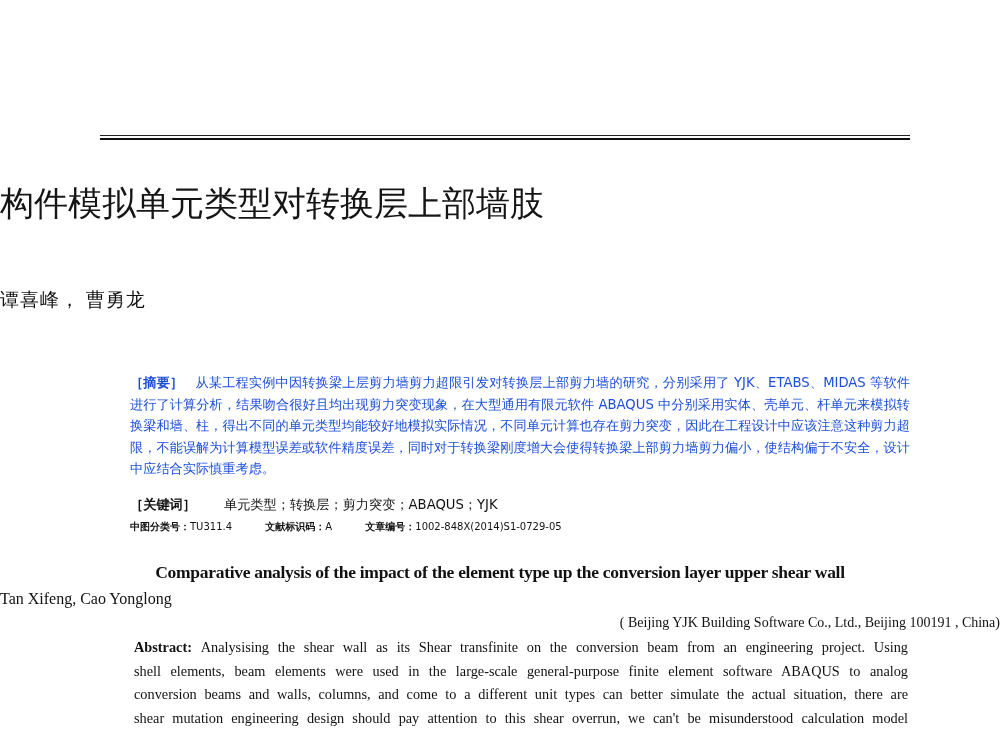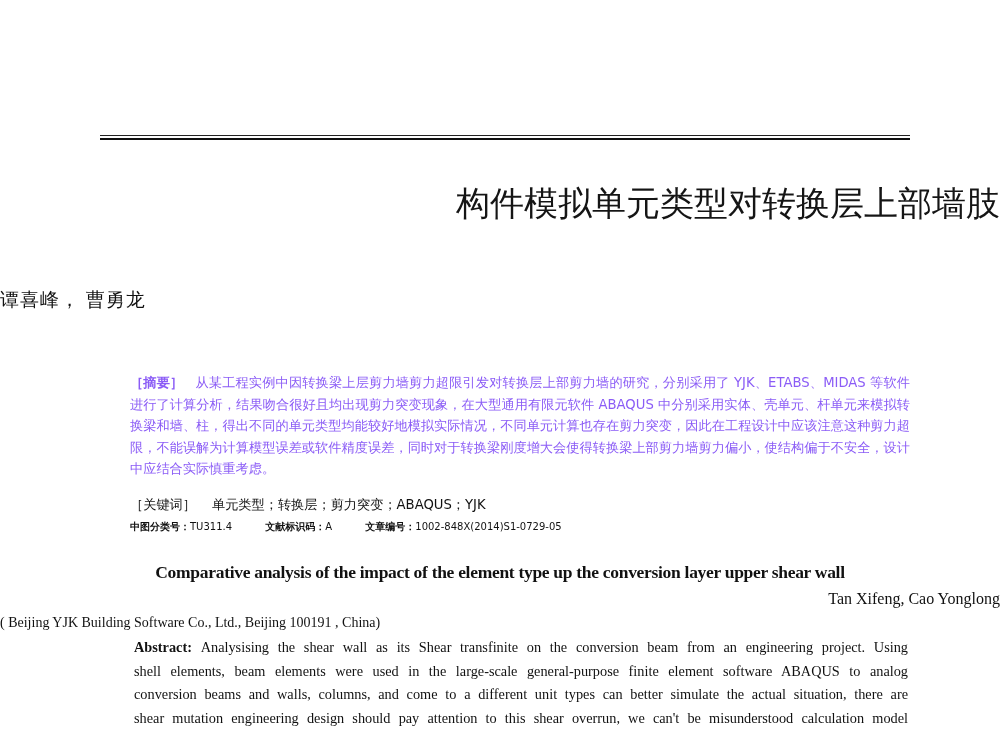--- a/index.html
+++ b/index.html
@@ -68,21 +68,21 @@
       width: 810px;
       height: 2px;
       background: #111;
     }
     
     .title-cn {
       position: absolute;
       left: 0;
       width: 1000px;
       top: 180px;
-      text-align: right;
+      text-align: left;
       font-family: "DejaVu Sans", sans-serif;
       font-size: 34px;
       line-height: 46px;
       color: #151515;
     }
     .authors-cn {
       position: absolute;
       left: 0;
       width: 1000px;
       top: 288px;
@@ -104,33 +104,33 @@
     .abs-cn {
       position: absolute;
       left: 130px;
       top: 372px;
       width: 780px;
       font-size: 13.2px;
       line-height: 21.5px;
       text-align: justify;
       text-align-last: left;
       font-family: "DejaVu Sans", sans-serif;
-      color: #8b5cf6;
+      color: #1d4ed8;
     }
     .abs-cn .lbl { font-weight: bold; margin-right: 12px; }
     .kw-line {
       position: absolute;
       left: 130px;
       top: 495px;
       width: 780px;
       font-size: 13.2px;
       line-height: 20px;
       font-family: "DejaVu Sans", sans-serif;
     }
-    .kw-line .lbl { font-weight: normal; margin-right: 16px; }
+    .kw-line .lbl { font-weight: bold; margin-right: 28px; }
     .cls-line {
       position: absolute;
       left: 130px;
       top: 517px;
       width: 780px;
       font-size: 10px;
       line-height: 20px;
       font-family: "DejaVu Sans", sans-serif;
     }
     .cls-line .item { display: inline-block; margin-right: 30px; }
@@ -146,30 +146,30 @@
       font-weight: bold;
       font-size: 17.5px;
       line-height: 24px;
       letter-spacing: -0.3px;
     }
     .authors-en {
       position: absolute;
       left: 0;
       width: 1000px;
       top: 588px;
+      text-align: left;
+      font-size: 16px;
+      line-height: 22px;
+    }
+    .affil-en {
+      position: absolute;
+      left: 0;
+      width: 1000px;
+      top: 613px;
       text-align: right;
-      font-size: 16px;
-      line-height: 22px;
-    }
-    .affil-en {
-      position: absolute;
-      left: 0;
-      width: 1000px;
-      top: 613px;
-      text-align: left;
       font-size: 14px;
       line-height: 20px;
     }
     .abs-en {
       position: absolute;
       left: 134px;
       top: 636px;
       width: 774px;
       font-size: 14.3px;
       line-height: 23.6px;

